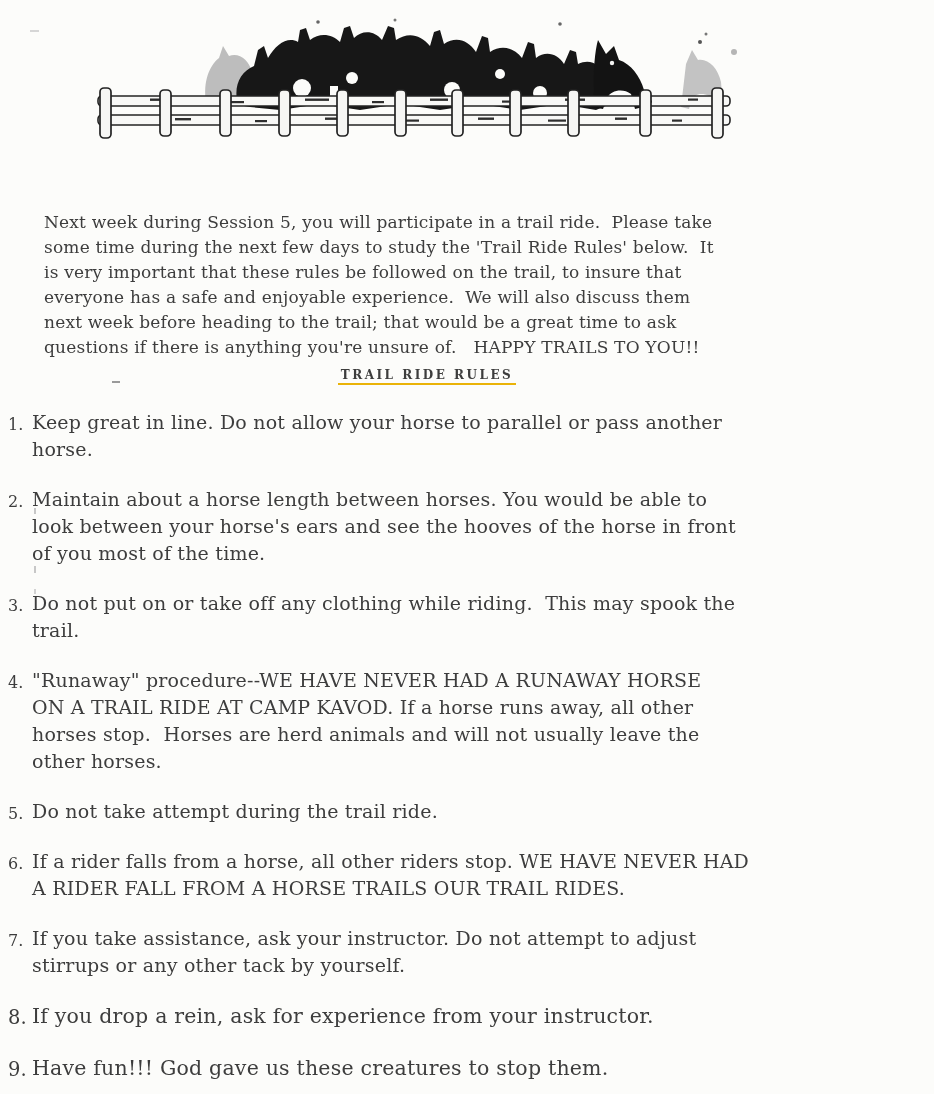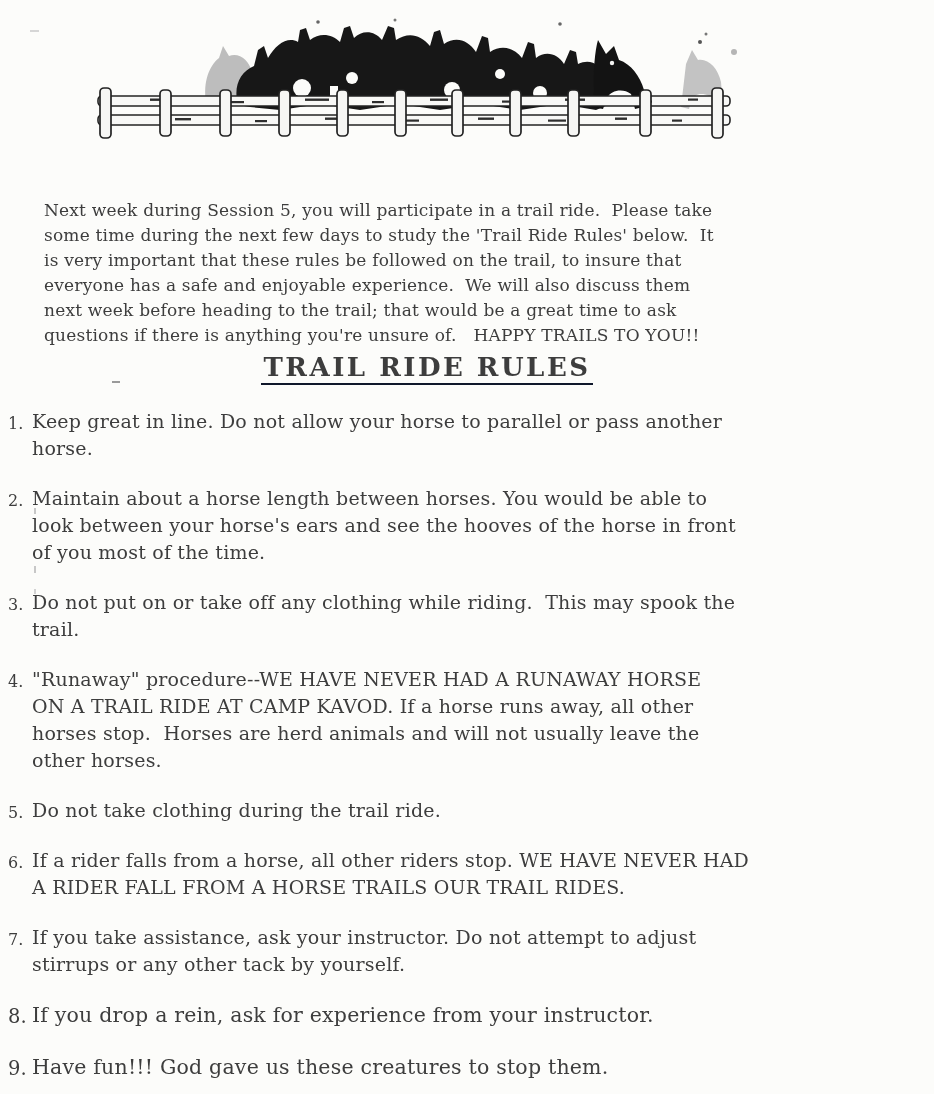--- a/index.html
+++ b/index.html
@@ -8,38 +8,38 @@
     background: #fcfcfa;
     font-family: "DejaVu Serif", "Liberation Serif", serif;
     color: #3d3d3d;
     overflow: hidden;
   }
   .page { position: relative; width: 934px; height: 1094px; }
 
   .header-art { display: block; width: 934px; height: 150px; margin: 6px 0 0 0; }
 
   .intro {
-    margin: 42px 0 0 44px;
+    margin: 54px 0 0 44px;
     width: 760px;
     font-size: 17px;
     line-height: 25px;
     letter-spacing: 0.2px;
     white-space: pre-wrap;
   }
 
   .title-wrap {
     margin: 4px 0 0 44px;
     width: 766px;
     text-align: center;
   }
   .title-text {
-    font-size: 26px;
+    font-size: 12px;
     font-weight: bold;
     letter-spacing: 2.5px;
-    border-bottom: 2px solid #0f172a;
+    border-bottom: 2px solid #eab308;
     padding: 0 3px 1px 3px;
   }
 
   .rules {
     list-style: none;
     margin: 26px 0 0 0;
     padding: 0 30px 0 8px;
   }
   .rules li {
     position: relative;
@@ -167,21 +167,21 @@
     </li>
     <li>
       <span class="num">4.</span>
       <span class="txt">"Runaway" procedure--WE HAVE NEVER HAD A RUNAWAY HORSE
 ON A TRAIL RIDE AT CAMP KAVOD. If a horse runs away, all other
 horses stop.  Horses are herd animals and will not usually leave the
 other horses.</span>
     </li>
     <li>
       <span class="num">5.</span>
-      <span class="txt">Do not take clothing during the trail ride.</span>
+      <span class="txt">Do not take attempt during the trail ride.</span>
     </li>
     <li>
       <span class="num">6.</span>
       <span class="txt">If a rider falls from a horse, all other riders stop. WE HAVE NEVER HAD
 A RIDER FALL FROM A HORSE TRAILS OUR TRAIL RIDES.</span>
     </li>
     <li>
       <span class="num">7.</span>
       <span class="txt">If you take assistance, ask your instructor. Do not attempt to adjust
 stirrups or any other tack by yourself.</span>

